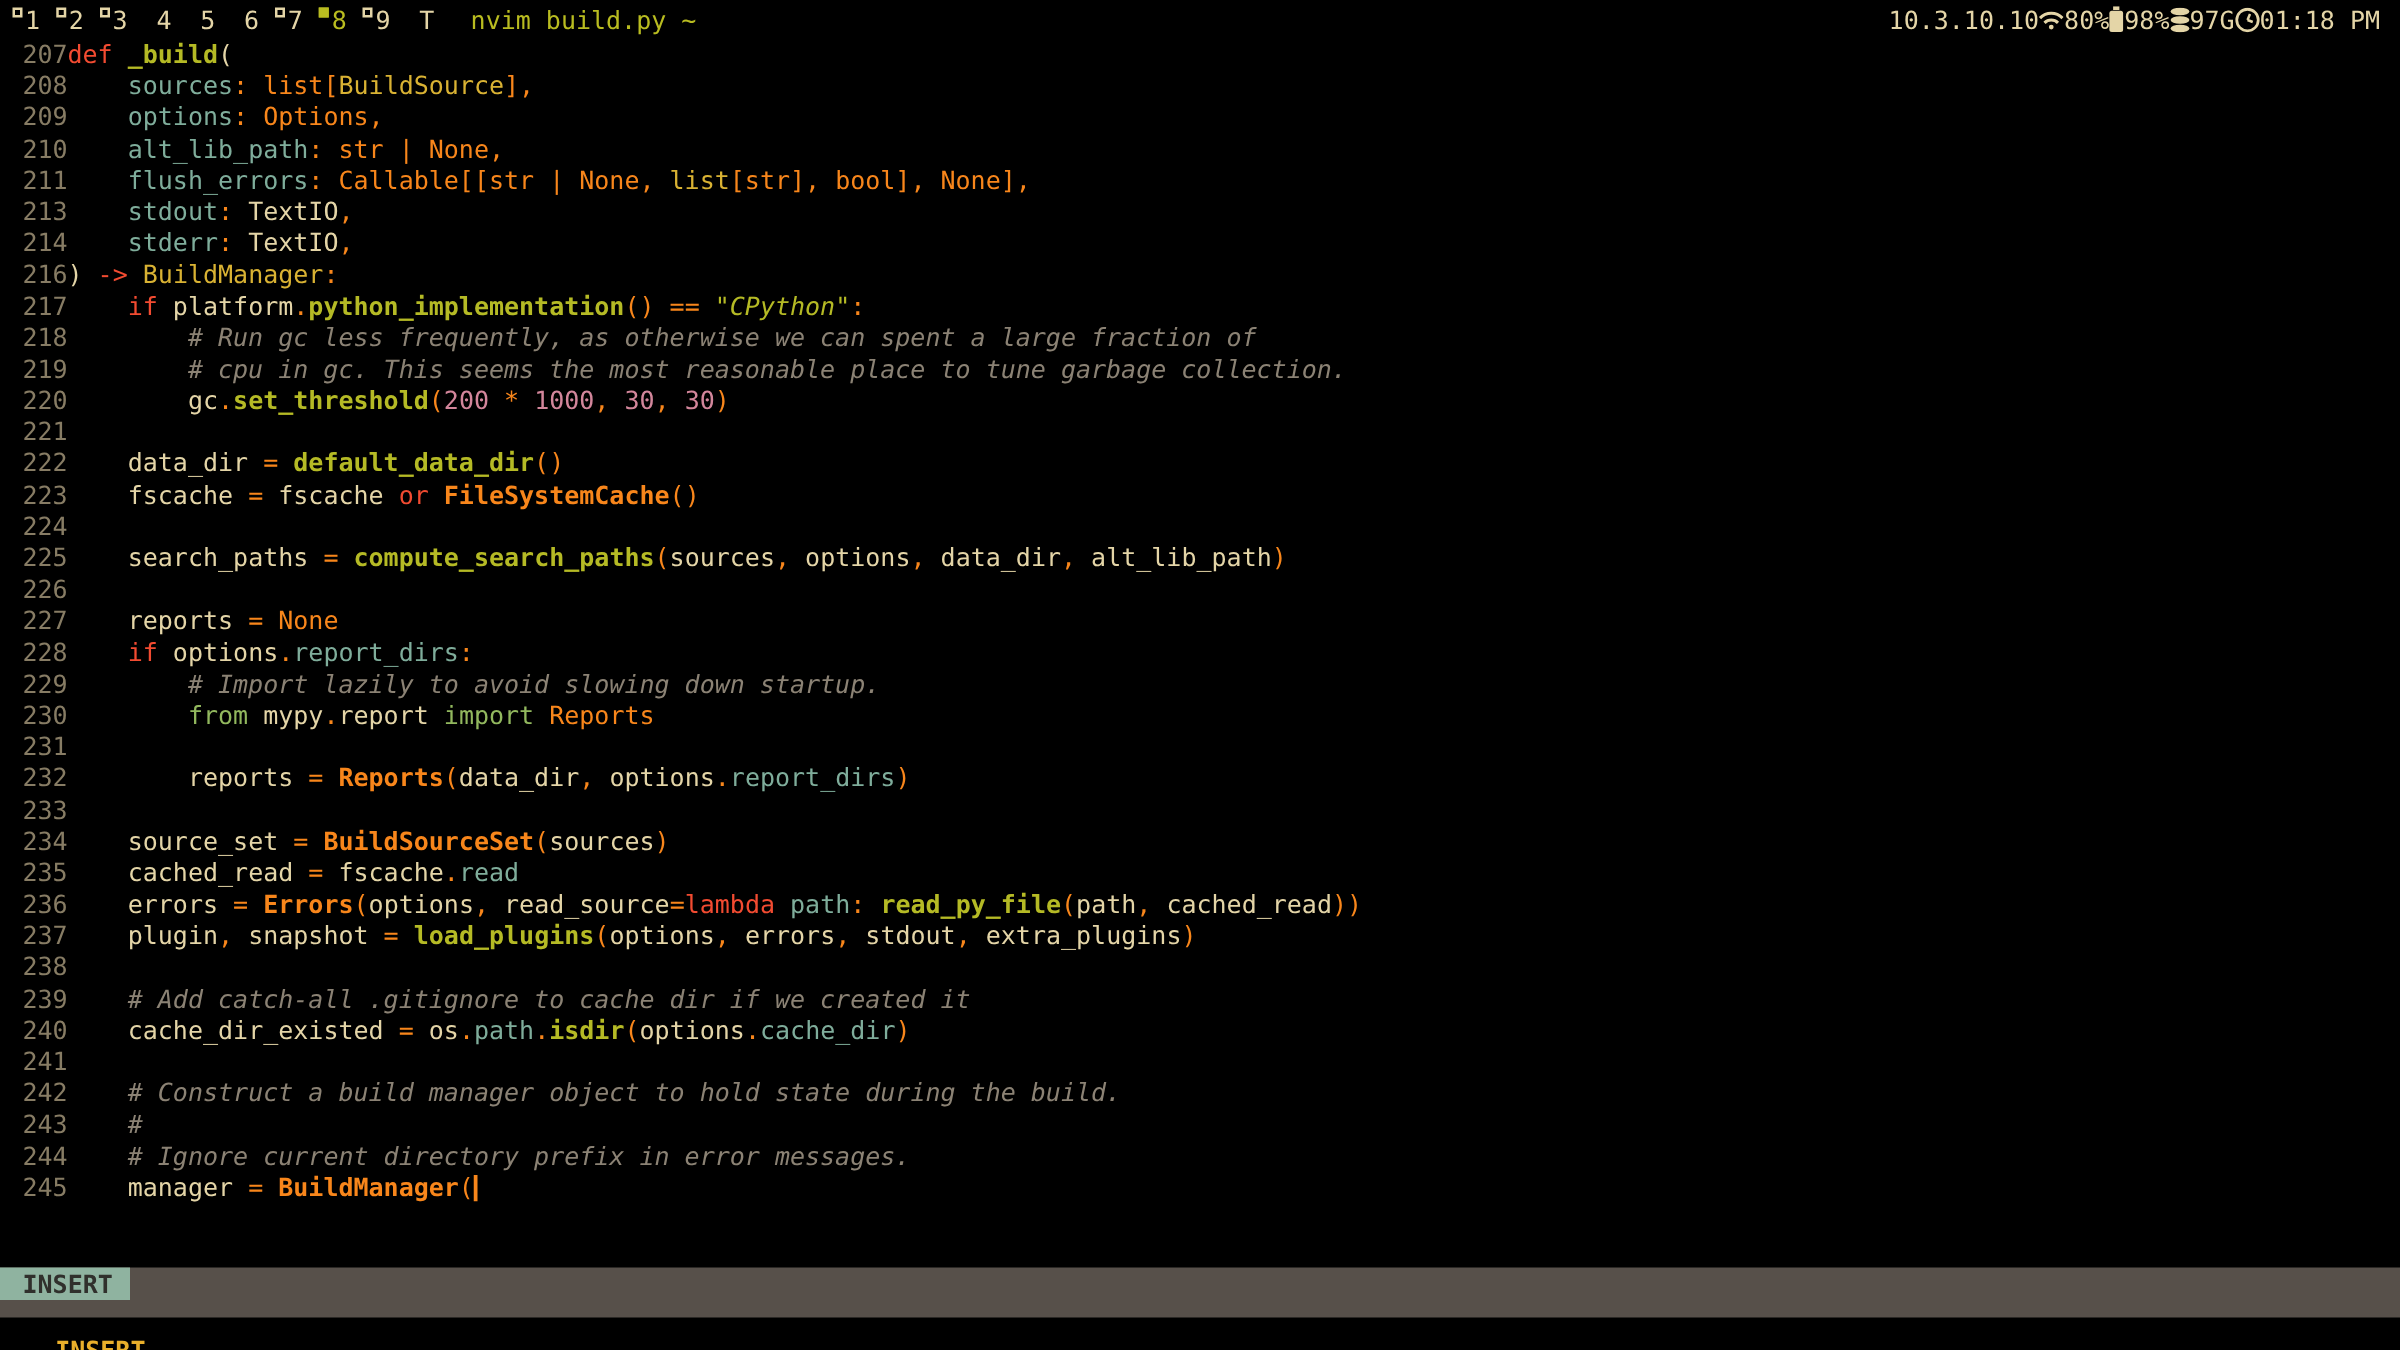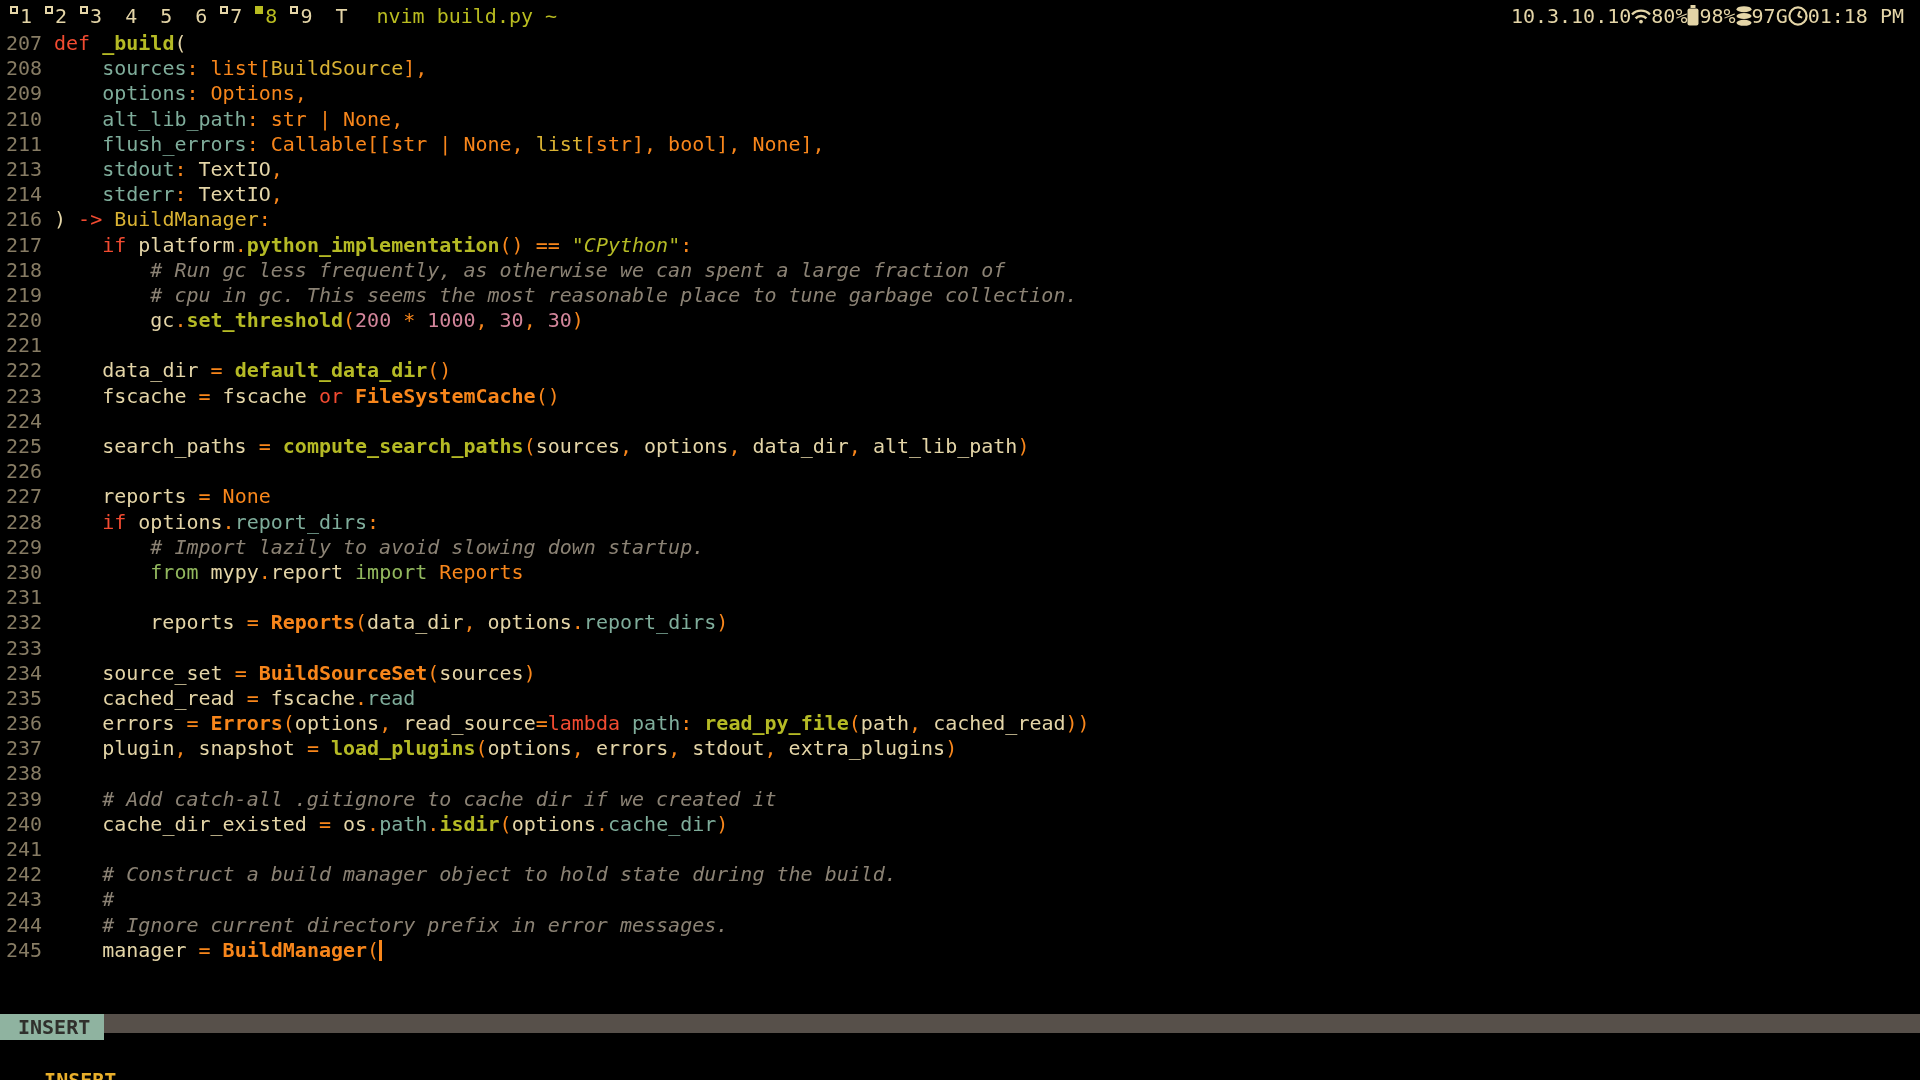--- a/index.html
+++ b/index.html
@@ -21,37 +21,37 @@
     display:inline-block;margin:2px 2px 0 0;}
   .win-flag.none{visibility:hidden;}
   .win-flag.active{background:var(--title);border-color:var(--title);}
   .win-item.active .win-num{color:var(--title);}
   .session-title{color:var(--title);margin-left:16px;white-space:pre;}
   .status-right{display:flex;align-items:center;}
   .status-right .icon{display:inline-flex;align-items:center;}
   
   .code{position:absolute;top:31px;left:0;right:0;}
   .code-row{height:25.2px;line-height:25.2px;white-space:pre;}
-  .lnum{display:inline-block;width:36px;margin-left:6px;text-align:right;color:var(--lnum);}
-  .code-text{margin-left:12px;}
+  .lnum{display:inline-block;width:36px;margin-left:18px;text-align:right;color:var(--lnum);}
+  .code-text{}
   .t-fg{color:var(--fg);}
   .t-red{color:var(--red);}
   .t-orange{color:var(--orange);}
   .t-orangeB{color:var(--orange);font-weight:bold;}
   .t-yellow{color:var(--yellow);}
   .t-fnB{color:var(--olive);font-weight:bold;}
   .t-green{color:var(--green);}
   .t-str{color:var(--olive);font-style:italic;}
   .t-aqua{color:var(--aqua);}
   .t-comment{color:var(--comment);font-style:italic;}
   .t-pink{color:var(--pink);}
   .cursor{display:inline-block;width:3px;height:21px;background:var(--orange);
     vertical-align:-4px;}
   
-  .statusline{position:absolute;top:1014px;left:0;width:1920px;height:19px;
+  .statusline{position:absolute;top:1014px;left:0;width:1920px;height:40px;
     background:var(--barbg);line-height:26px;}
   .mode-chip{display:inline-block;background:var(--chipbg);color:var(--chipfg);
     font-weight:bold;padding:0 14px 0 18px;height:26px;}
   .mode-msg{position:absolute;top:1067px;left:8px;height:26px;line-height:26px;
     font-weight:bold;color:var(--mode);white-space:pre;}
 </style>
 </head>
 <body>
 
 <div class="topbar">

